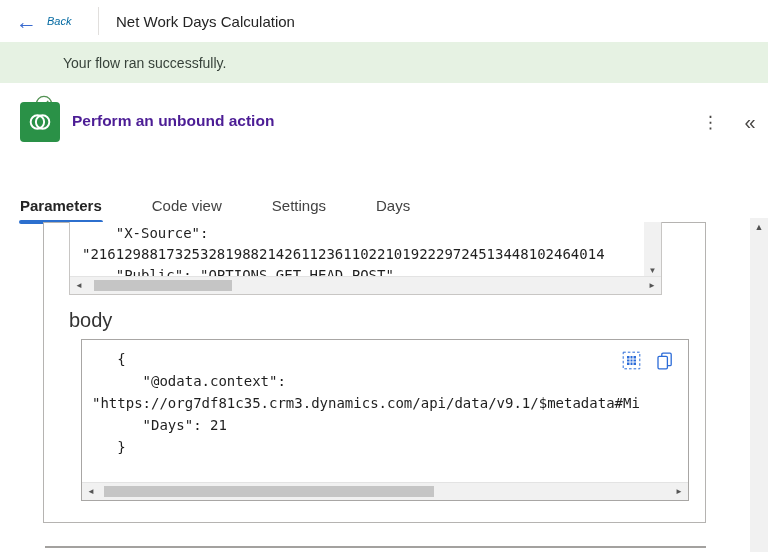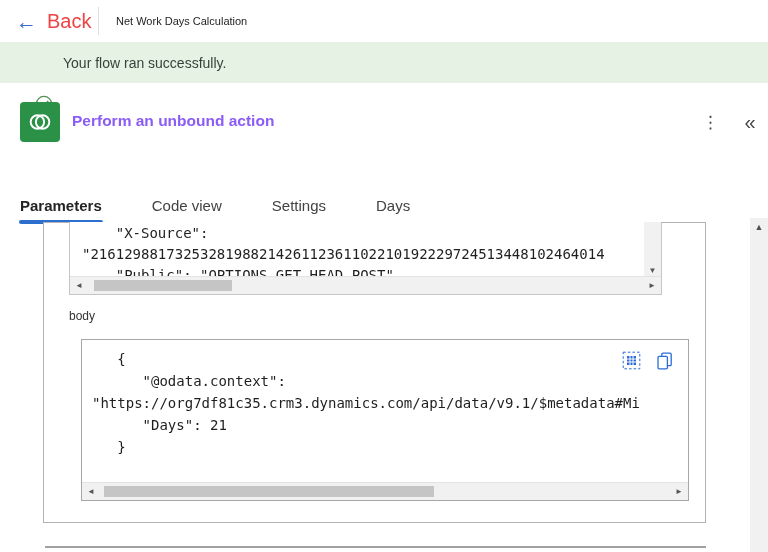--- a/index.html
+++ b/index.html
@@ -4,32 +4,32 @@
 <style>
   * { margin:0; padding:0; box-sizing:border-box; }
   html,body { background:#fff; }
   body { font-family:"Liberation Sans", sans-serif; color:#242424; }
   #stage { position:relative; width:768px; height:552px; background:#fff; overflow:hidden; }
 
   
   .topbar { position:absolute; left:0; top:0; width:768px; height:42px; background:#fff; }
   .back-btn { position:absolute; left:16px; top:0; height:42px; display:flex; align-items:center; gap:10px; cursor:pointer; }
   .back-arrow { color:#3a6bd0; font-size:21px; line-height:1; }
-  .back-label { font-size:20px; color:#ef4444; }
+  .back-label { font-size:11px; color:#0369a1;font-style:italic; }
   .topbar-divider { position:absolute; left:98px; top:7px; width:1px; height:28px; background:#e1dfdd; }
-  .page-title { position:absolute; left:116px; top:0; height:42px; display:flex; align-items:center; font-size:11px; color:#242424; }
+  .page-title { position:absolute; left:116px; top:0; height:42px; display:flex; align-items:center; font-size:15px; color:#242424; }
 
   
   .banner { position:absolute; left:0; top:42px; width:768px; height:41px; background:#e6f2e3; display:flex; align-items:center; }
   .banner-icon { position:absolute; left:35px; top:53px; width:18px; height:18px; }
   .banner-text { position:absolute; left:63px; top:0; height:41px; display:flex; align-items:center; font-size:14px; color:#37423a; }
 
   
   .action-tile { position:absolute; left:20px; top:102px; width:40px; height:40px; border-radius:4px; background:#2a9147; display:flex; align-items:center; justify-content:center; }
-  .action-title { position:absolute; left:72px; top:112px; font-size:15.5px; font-weight:bold; color:#8b5cf6; }
+  .action-title { position:absolute; left:72px; top:112px; font-size:15.5px; font-weight:bold; color:#4c1d95; }
   .hdr-btn { position:absolute; width:26px; height:26px; top:109px; display:flex; align-items:center; justify-content:center; cursor:pointer; color:#484644; }
   .more-btn { left:698px; font-size:17px; letter-spacing:1px; }
   .collapse-btn { left:737px; font-size:20px; }
 
   
   .tabs { position:absolute; left:20px; top:186px; height:38px; display:flex; align-items:center; gap:50px; }
   .tab { font-size:15px; color:#424242; cursor:pointer; position:relative; height:38px; display:flex; align-items:center; }
   .tab.active { font-weight:bold; color:#242424; }
   .tab.active::after { content:""; position:absolute; left:-1px; right:-1px; bottom:0; height:4px; border-radius:2px; background:#2c6fce; }
 
@@ -42,21 +42,21 @@
   .vscroll { position:absolute; right:0; top:0; width:17px; height:55px; background:#f1f1f1; }
   .vscroll .arr { position:absolute; left:0; width:17px; text-align:center; font-size:8px; color:#555; }
   .vscroll .arr.down { bottom:2px; }
   .hscroll { position:absolute; left:0; bottom:0; height:18px; background:#f1f1f1; border-top:1px solid #e3e3e3; }
   .hdr-block .hscroll { width:100%; }
   .hscroll .arr { position:absolute; top:0; height:17px; display:flex; align-items:center; font-size:8px; color:#555; }
   .hscroll .arr.left { left:5px; } .hscroll .arr.right { right:5px; }
   .hscroll .thumb { position:absolute; top:3px; height:11px; background:#c5c5c5; }
 
   
-  .body-label { position:absolute; left:25px; top:86px; font-size:12px; color:#333;text-align:right; }
+  .body-label { position:absolute; left:25px; top:86px; font-size:20px; color:#333;text-align:right; }
   .body-box { position:absolute; left:37px; top:116px; width:608px; height:162px; border:1px solid #a8a6a4; background:#fff; }
   .body-pre { position:absolute; left:10px; top:8px; font-family:"DejaVu Sans Mono", monospace; font-size:14px; line-height:22px; white-space:pre; color:#1f1f1f; max-width:588px; overflow:hidden; }
   .box-icons { position:absolute; right:14px; top:11px; display:flex; gap:14px; }
   .box-icons .ic { width:19px; height:19px; cursor:pointer; }
   .body-box .hscroll { width:606px; }
 
   
   .next-divider { position:absolute; left:45px; top:546px; width:661px; height:2px; background:#a3a19f; }
   .page-scrollbar { position:absolute; left:750px; top:218px; width:18px; height:334px; background:#f1f1f1; }
   .page-scrollbar .arr { position:absolute; top:4px; left:0; width:18px; text-align:center; font-size:9px; color:#505050; }

